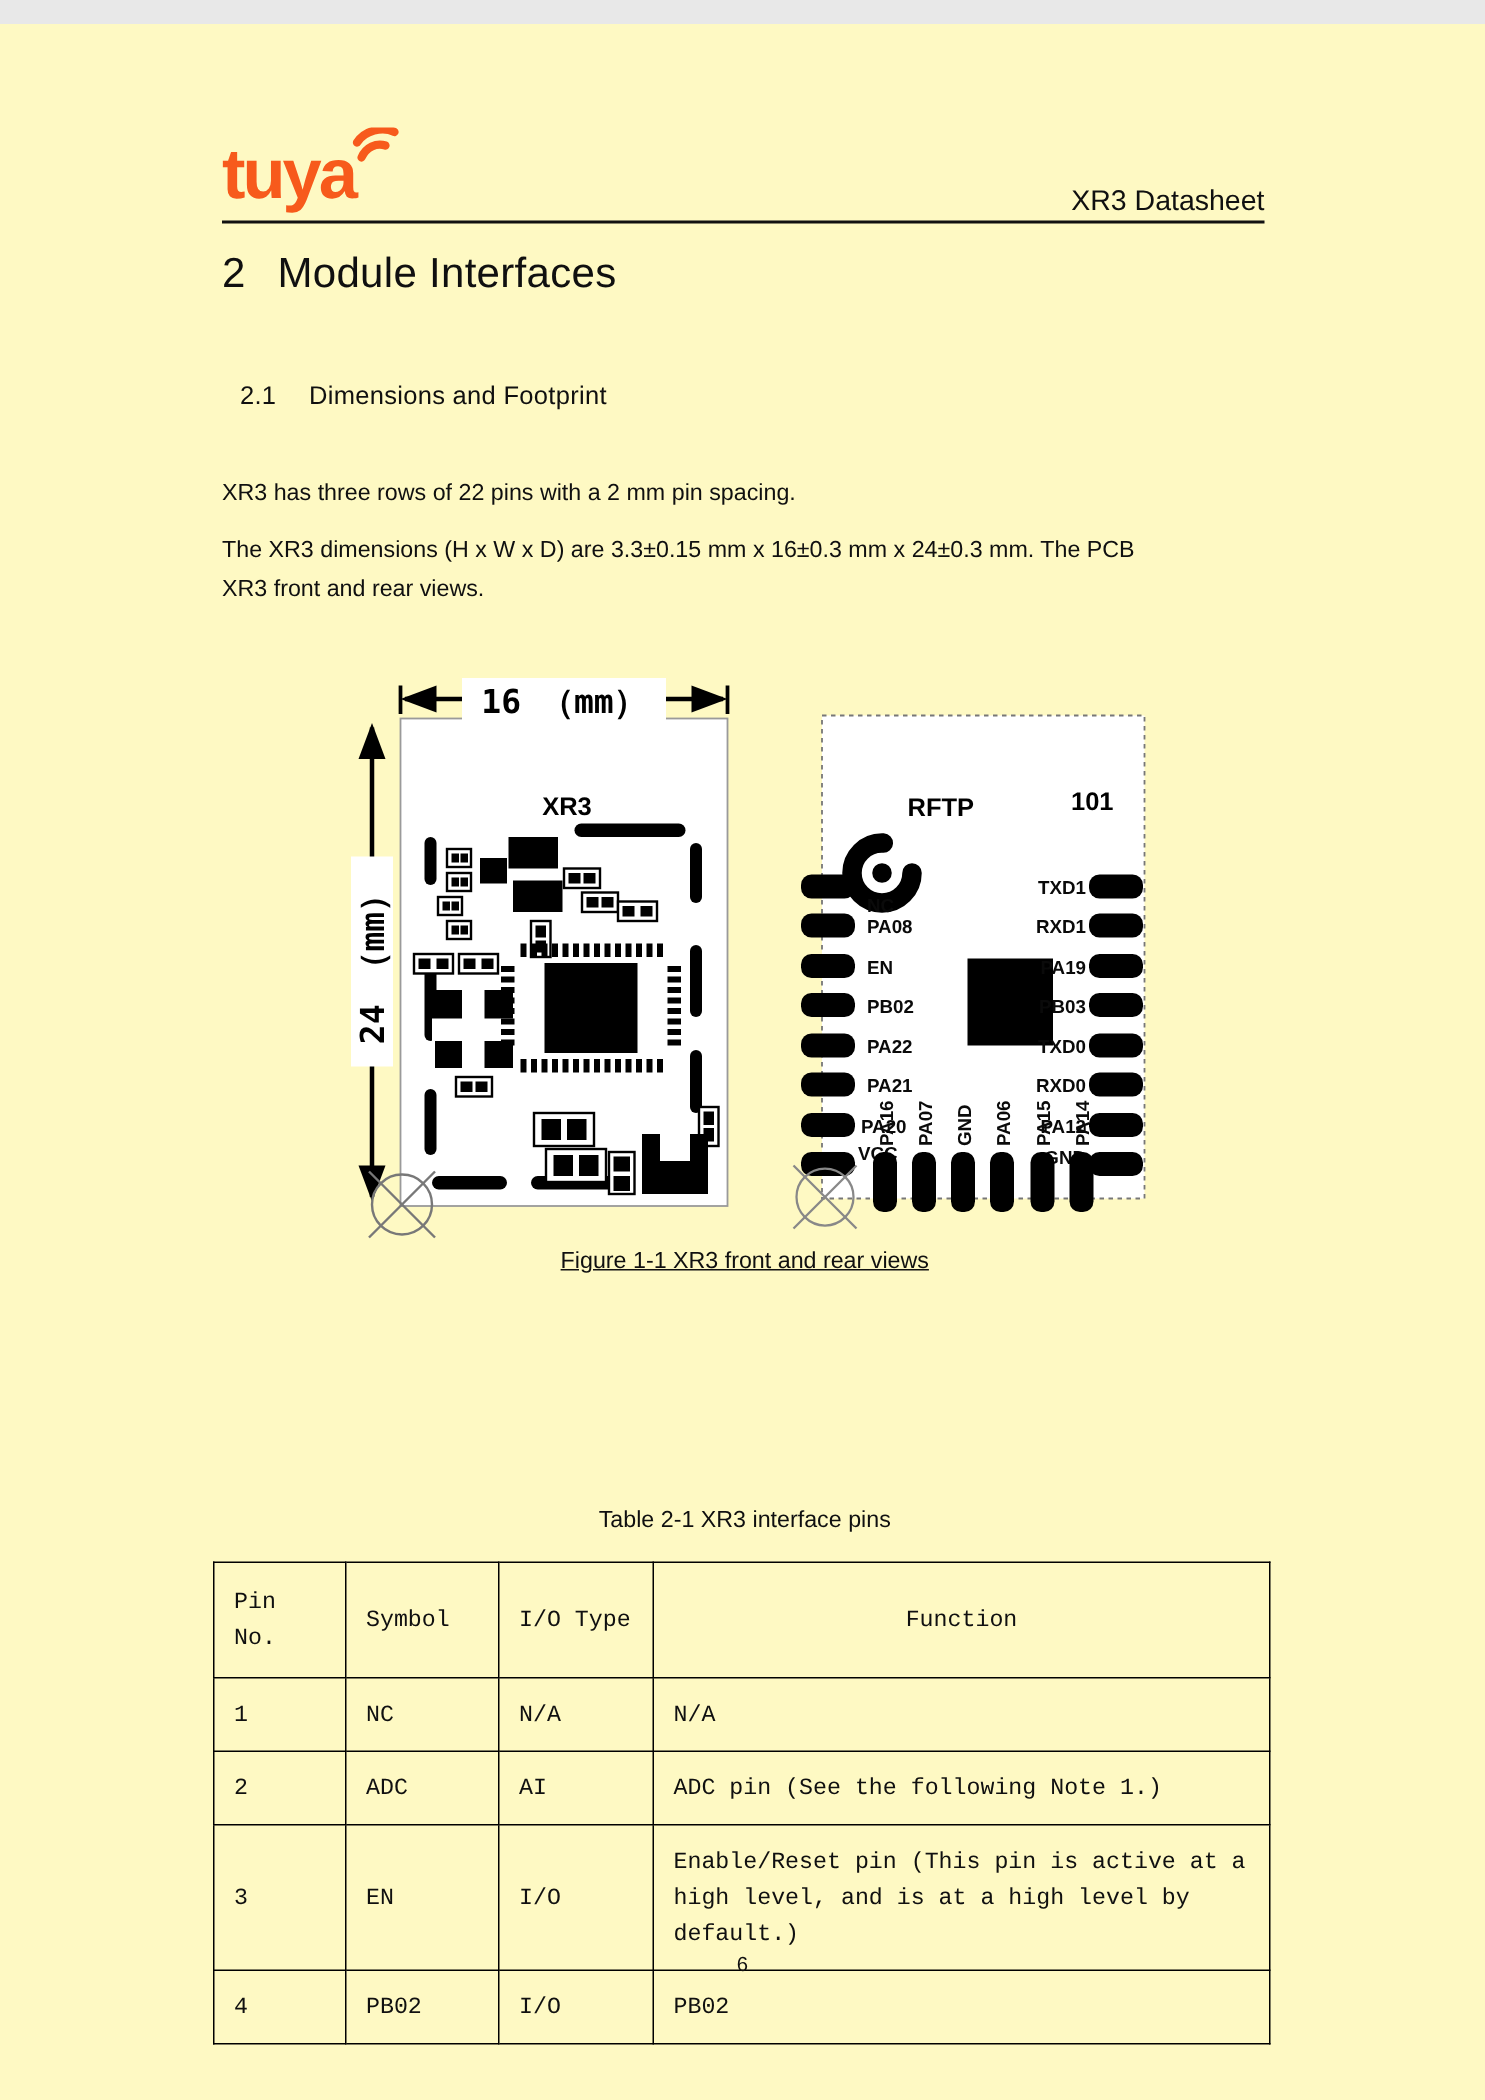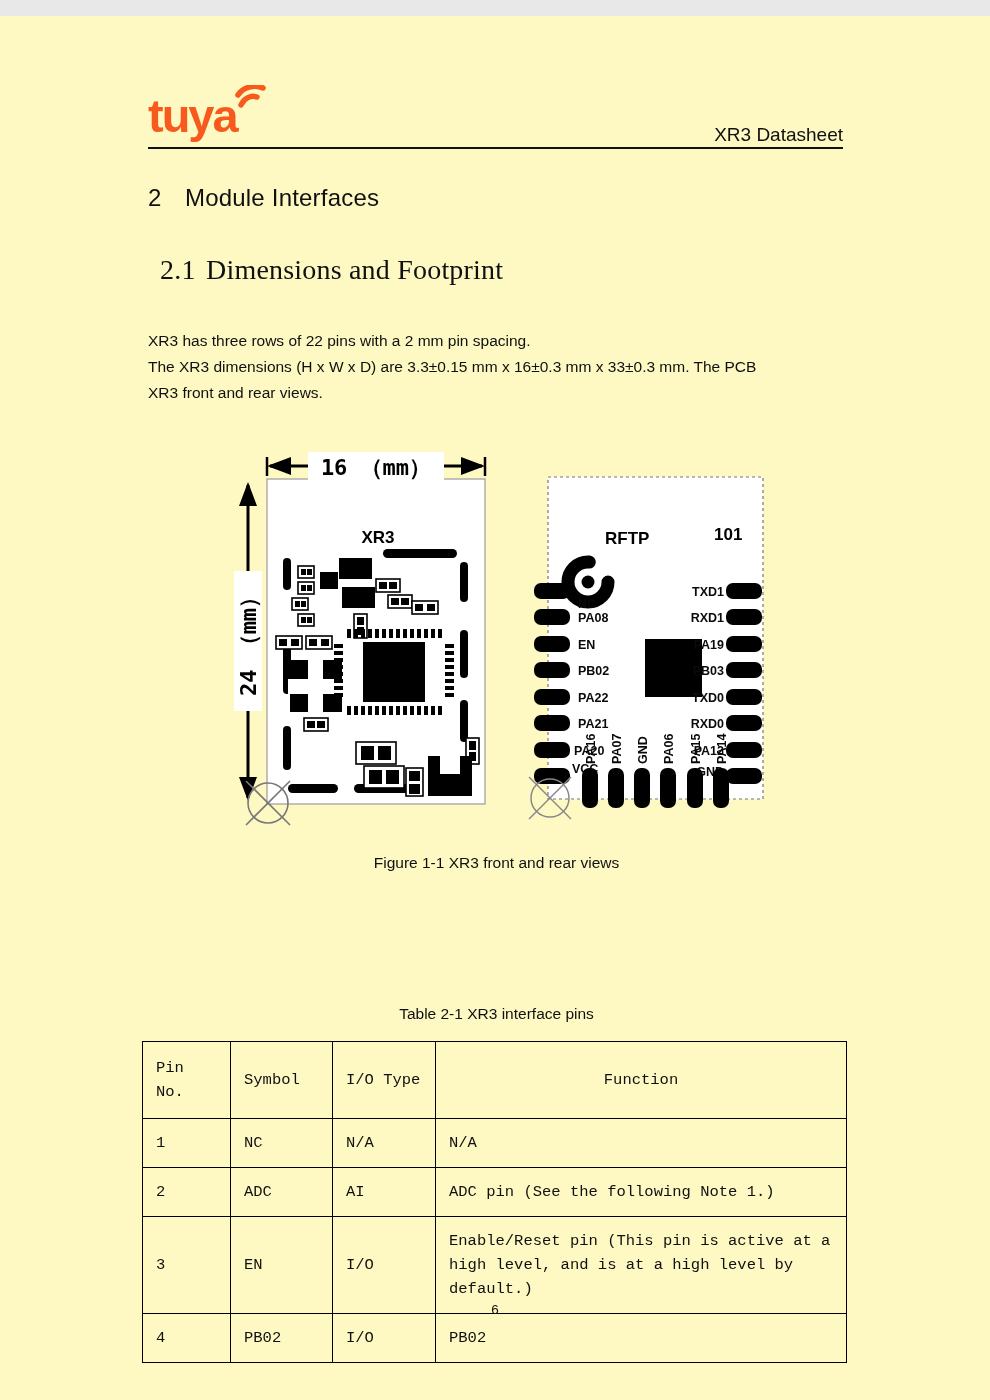--- a/index.html
+++ b/index.html
@@ -5,32 +5,32 @@
   html,body{margin:0;padding:0;background:#e8e8e8;}
   .page{position:relative;width:990px;height:1400px;background:#fef9c3;
         font-family:"Liberation Sans",sans-serif;color:#101010;overflow:hidden;margin:16px auto;}
   
   .logo{position:absolute;left:148px;top:76px;height:56px;}
   .logo-text{font-size:47px;font-weight:bold;letter-spacing:-2px;line-height:1;}
   .logo-arcs{position:absolute;left:86px;top:-7px;}
   .doc-title{position:absolute;right:147px;top:108px;font-size:19px;}
   .header-rule{position:absolute;left:148px;right:147px;top:131px;height:2px;background:#111;}
   
-  .h1{position:absolute;left:148px;top:168px;font-size:24px;letter-spacing:0.2px;}
+  .h1{position:absolute;left:148px;top:150px;font-size:28px;letter-spacing:0.2px;}
   .h1 .num{display:inline-block;width:37px;}
-  .h2{position:absolute;font-size:28px;letter-spacing:0.2px;font-family:Liberation Serif, serif;}
+  .h2{position:absolute;font-size:17px;letter-spacing:0.2px;}
   .h2 .num{display:inline-block;width:46px;}
   .h2-21{left:160px;top:238px;}
   .h2-22{left:160px;top:927px;}
   
   .para{position:absolute;left:148px;width:705px;font-size:15.5px;line-height:26px;}
-  .para-1{top:312px;}
+  .para-1{top:300px;}
   .para-2{top:338px;}
   .caption{position:absolute;left:148px;width:697px;text-align:center;font-size:15.5px;}
-  .fig-caption{top:838px;}
+  .fig-caption{top:816px;text-decoration:underline;}
   .tab-caption{top:989px;text-align:center;}
   
   .fig-front{position:absolute;left:228px;top:430px;}
   .fig-rear{position:absolute;left:528px;top:430px;}
   svg text{font-family:"Liberation Sans",sans-serif;}
   .dimtext{font-family:"DejaVu Sans Mono",monospace;font-weight:bold;font-size:22px;}
   .pinlabel{font-weight:bold;font-size:12.5px;fill:#0a0a0a;}
   .figlabel{font-weight:bold;font-size:17px;}
   
   .pin-table{position:absolute;left:142px;top:1025px;border-collapse:collapse;table-layout:fixed;
@@ -58,21 +58,21 @@
 
   <div class="h1">
     <span class="num">2</span><span>Module Interfaces</span>
   </div>
   <div class="h2 h2-21">
     <span class="num">2.1</span><span>Dimensions and Footprint</span>
   </div>
 
   <div class="para para-1">XR3 has three rows of 22 pins with a 2 mm pin spacing.</div>
   <div class="para para-2">
-    <div>The XR3 dimensions (H x W x D) are 3.3±0.15 mm x 16±0.3 mm x 33±0.3 mm. The PCB</div>
+    <div>The XR3 dimensions (H x W x D) are 3.3±0.15 mm x 16±0.3 mm x 24±0.3 mm. The PCB</div>
     <div>XR3 front and rear views.</div>
   </div>
 
   <svg class="fig-front" width="270" height="390" viewBox="0 0 270 390">
 
     <rect x="39" y="33" width="218" height="325" fill="#fff" stroke="#9a9a9a" stroke-width="1.2"></rect>
 
     <g stroke="#000">
       <line x1="39" y1="11" x2="39" y2="30" stroke-width="2.5"></line>
       <line x1="257" y1="11" x2="257" y2="30" stroke-width="2.5"></line>

